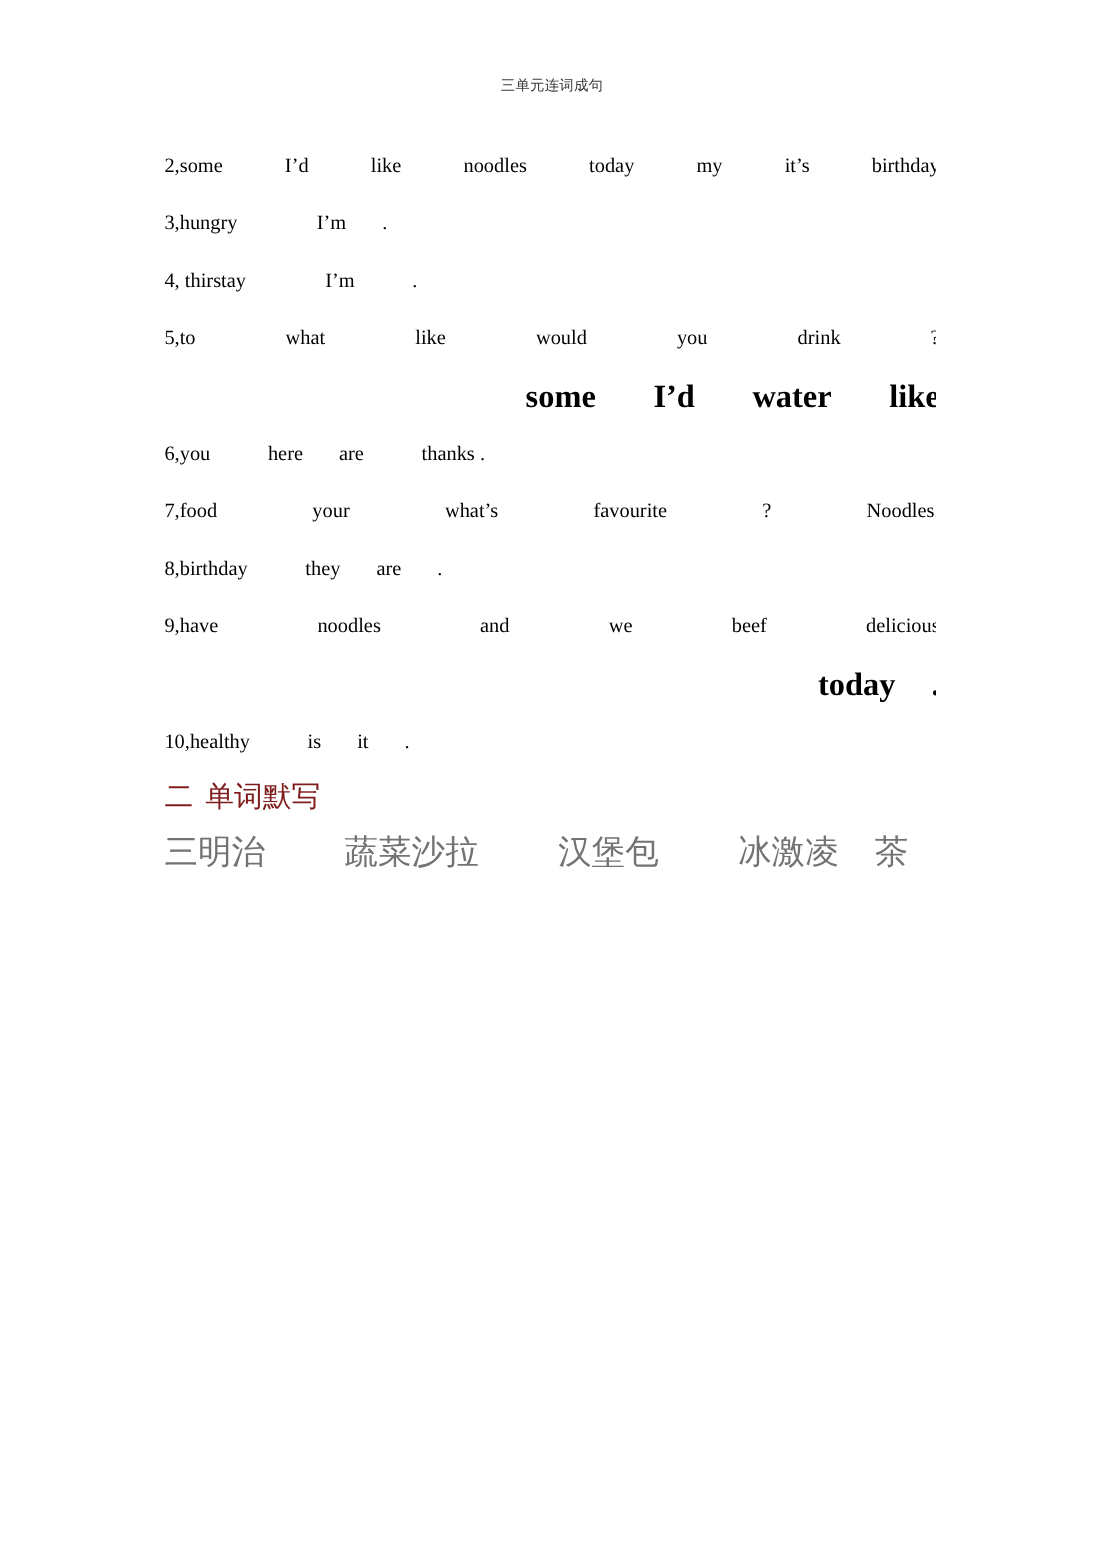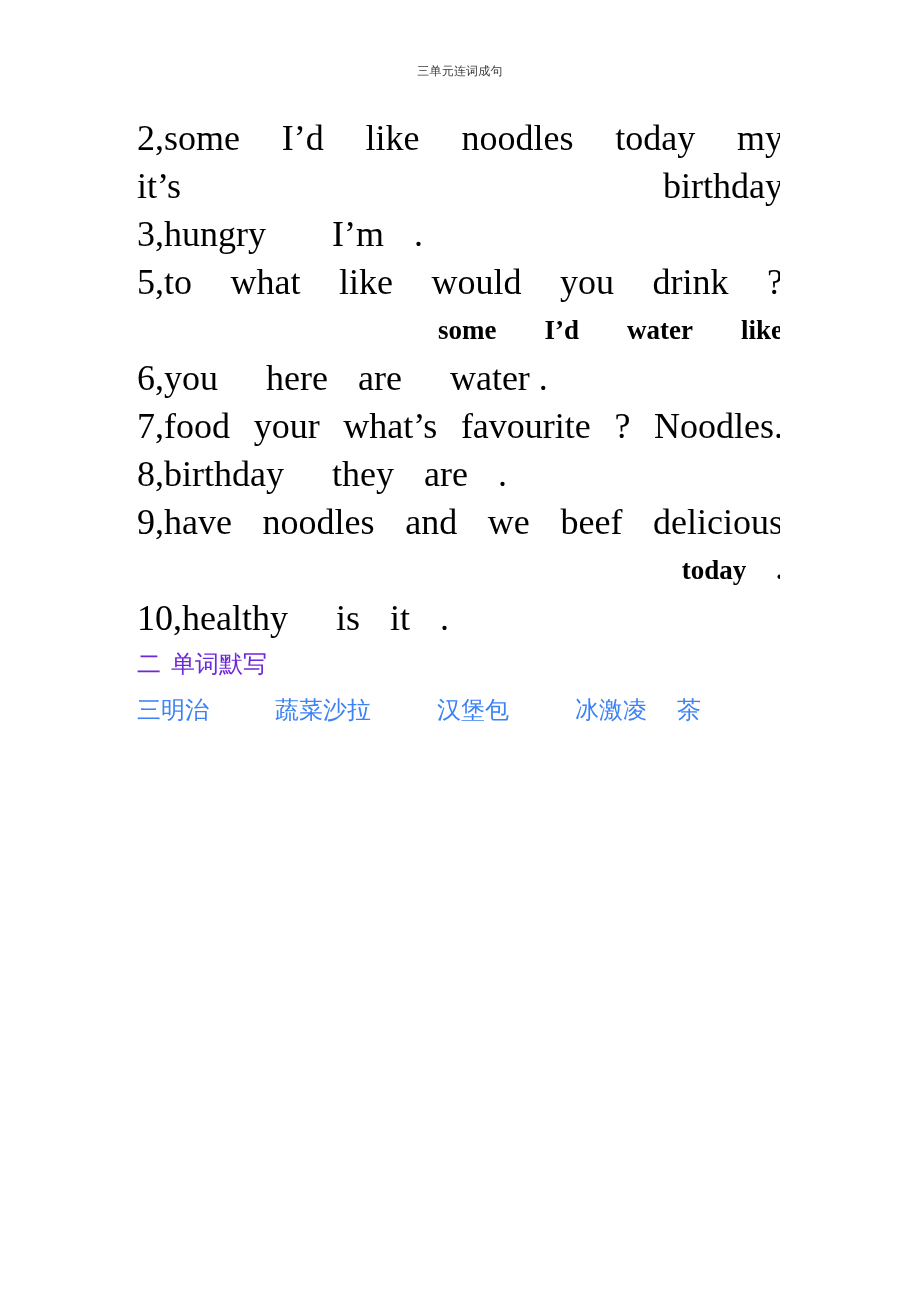--- a/index.html
+++ b/index.html
@@ -35,21 +35,21 @@
   
   .body-block {
     position: absolute;
     top: 114px;
     left: 137px;
     width: 646px;
   }
 
   
   .ex-line {
-    font-size: 36px;
+    font-size: 17px;
     line-height: 48px;
     text-align: justify;
     text-justify: inter-word;
     white-space: normal;
     word-spacing: 0px;
   }
 
   
   .ex-line.justified {
     text-align-last: justify;
@@ -70,30 +70,30 @@
   .tok { white-space: nowrap; }
   .gap-md { display: inline-block; width: 30px; }
   .gap-lg { display: inline-block; width: 48px; }
   .gap-xl { display: inline-block; width: 66px; }
 
   
   .section-heading {
     font-family: "DejaVu Sans", "Liberation Sans", sans-serif;
     font-size: 24px;
     line-height: 44px;
-    color: #6d28d9;
+    color: #7f1d1d;
   }
   .section-heading .num { margin-right: 10px; }
 
   
   .vocab-row {
     font-family: "DejaVu Sans", "Liberation Sans", sans-serif;
-    font-size: 24px;
+    font-size: 28px;
     line-height: 48px;
-    color: #3b82f6;
+    color: #737373;
     white-space: nowrap;
   }
   .vocab-row .word { display: inline-block; }
 </style>
 </head>
 <body>
 
 <div class="page">
 
   <div class="page-header">三单元连词成句</div>
@@ -107,36 +107,39 @@
       <span class="tok">noodles</span>
       <span class="tok">today</span>
       <span class="tok">my</span>
       <span class="tok">it’s birthday</span>
     </div>
 
     <div class="ex-line ragged">
       <span class="tok">3,</span><span class="tok">hungry</span><span class="gap-xl"></span><span class="tok">I’m</span><span class="gap-md"></span><span class="tok">.</span>
     </div>
 
+    <div class="ex-line ragged">
+      <span class="tok">4, </span><span class="tok">thirstay</span><span class="gap-xl"></span><span class="tok">I’m</span><span class="gap-lg"></span><span class="tok">.</span>
+    </div>
 
     <div class="ex-line justified">
       <span class="tok">5,</span><span class="tok">to</span>
       <span class="tok">what</span>
       <span class="tok">like</span>
       <span class="tok">would</span>
       <span class="tok">you</span>
       <span class="tok">drink</span>
       <span class="tok">?</span>
     </div>
     <div class="ex-cont">
       <span class="tok">some</span><span class="gap-lg"></span><span class="tok">I’d</span><span class="gap-lg"></span><span class="tok">water</span><span class="gap-lg"></span><span class="tok">like</span>
     </div>
 
     <div class="ex-line ragged">
-      <span class="tok">6,</span><span class="tok">you</span><span class="gap-lg"></span><span class="tok">here</span><span class="gap-md"></span><span class="tok">are</span><span class="gap-lg"></span><span class="tok">water .</span>
+      <span class="tok">6,</span><span class="tok">you</span><span class="gap-lg"></span><span class="tok">here</span><span class="gap-md"></span><span class="tok">are</span><span class="gap-lg"></span><span class="tok">thanks .</span>
     </div>
 
     <div class="ex-line justified">
       <span class="tok">7,</span><span class="tok">food</span>
       <span class="tok">your</span>
       <span class="tok">what’s</span>
       <span class="tok">favourite</span>
       <span class="tok">?</span>
       <span class="tok">Noodles.</span>
     </div>

